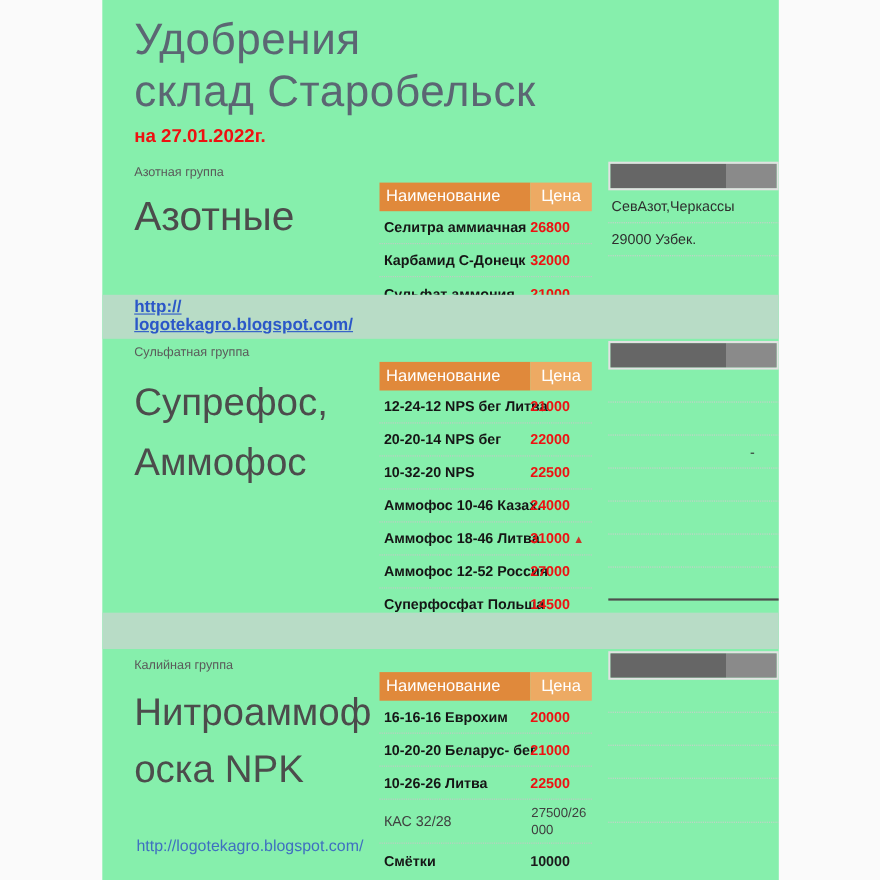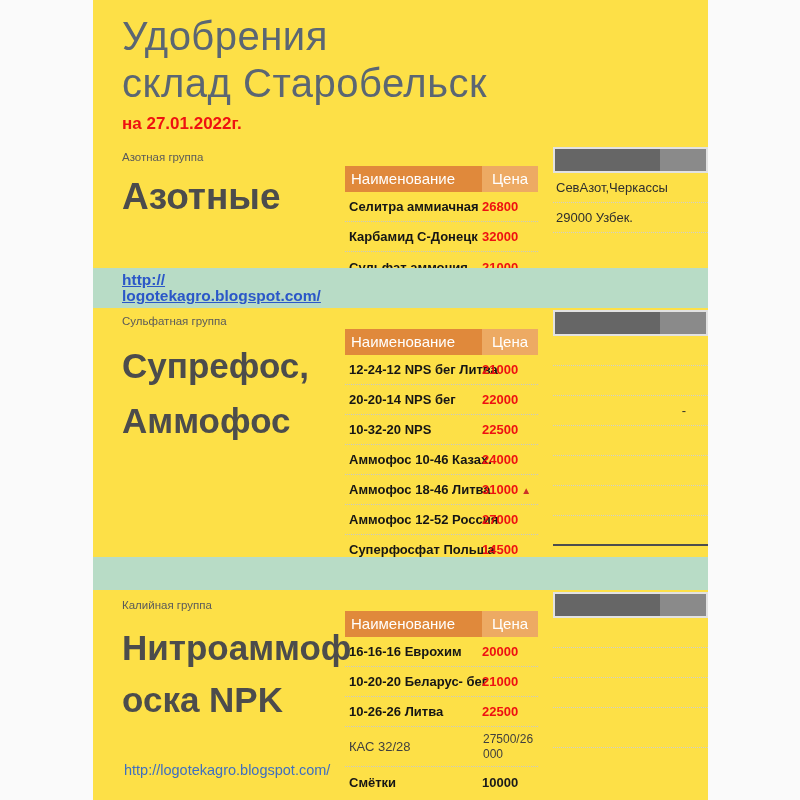--- a/index.html
+++ b/index.html
@@ -1,25 +1,25 @@
 <!DOCTYPE html>
 <html><head>
 <meta charset="utf-8">
 <style>
   * { margin:0; padding:0; box-sizing:border-box; }
   html,body { width:800px; height:800px; background:#fafafa; font-family:"Liberation Sans", sans-serif; }
   .canvas { position:relative; width:800px; height:800px; overflow:hidden; background:#fafafa; }
-  .page { position:absolute; left:93px; top:0; width:615px; height:800px; background:#fde047; overflow:hidden; }
+  .page { position:absolute; left:93px; top:0; width:615px; height:800px; background:#86efac; overflow:hidden; }
 
   .page-title { position:absolute; left:29px; top:13px; font-size:40px; line-height:47px;
                 color:#5b6673; font-weight:400; letter-spacing:.5px; }
   .date { position:absolute; left:29px; top:114px; font-size:17px; font-weight:bold; color:#ee1111; }
 
   .sec-label { position:absolute; font-size:11.5px; color:#5a5a5a; }
-  .sec-title { position:absolute; font-weight:bold; color:#4c4c4c; }
+  .sec-title { position:absolute; font-weight:normal; color:#4c4c4c; }
   .sec-title.s1 { left:29px; top:176px; font-size:37px; }
   .sec-title.s2 { left:29px; top:338px; font-size:35px; line-height:55px; }
   .sec-title.s3 { left:29px; top:622px; font-size:35px; line-height:52px; }
 
   .table { position:absolute; left:252px; width:193px; }
   .thead { display:flex; height:26px;margin-top:19px; }
   .th-name { width:137px; background:#e0893b; color:#fff; font-size:15px; line-height:26px; padding-left:6px; }
   .th-price { flex:1; background:#edaa63; color:#fff; font-size:15px; line-height:26px; text-align:center; }
   .row { display:flex; height:30px; align-items:center; border-bottom:1px dotted #c7c7c7; }
   .row:last-child { border-bottom:none; }

